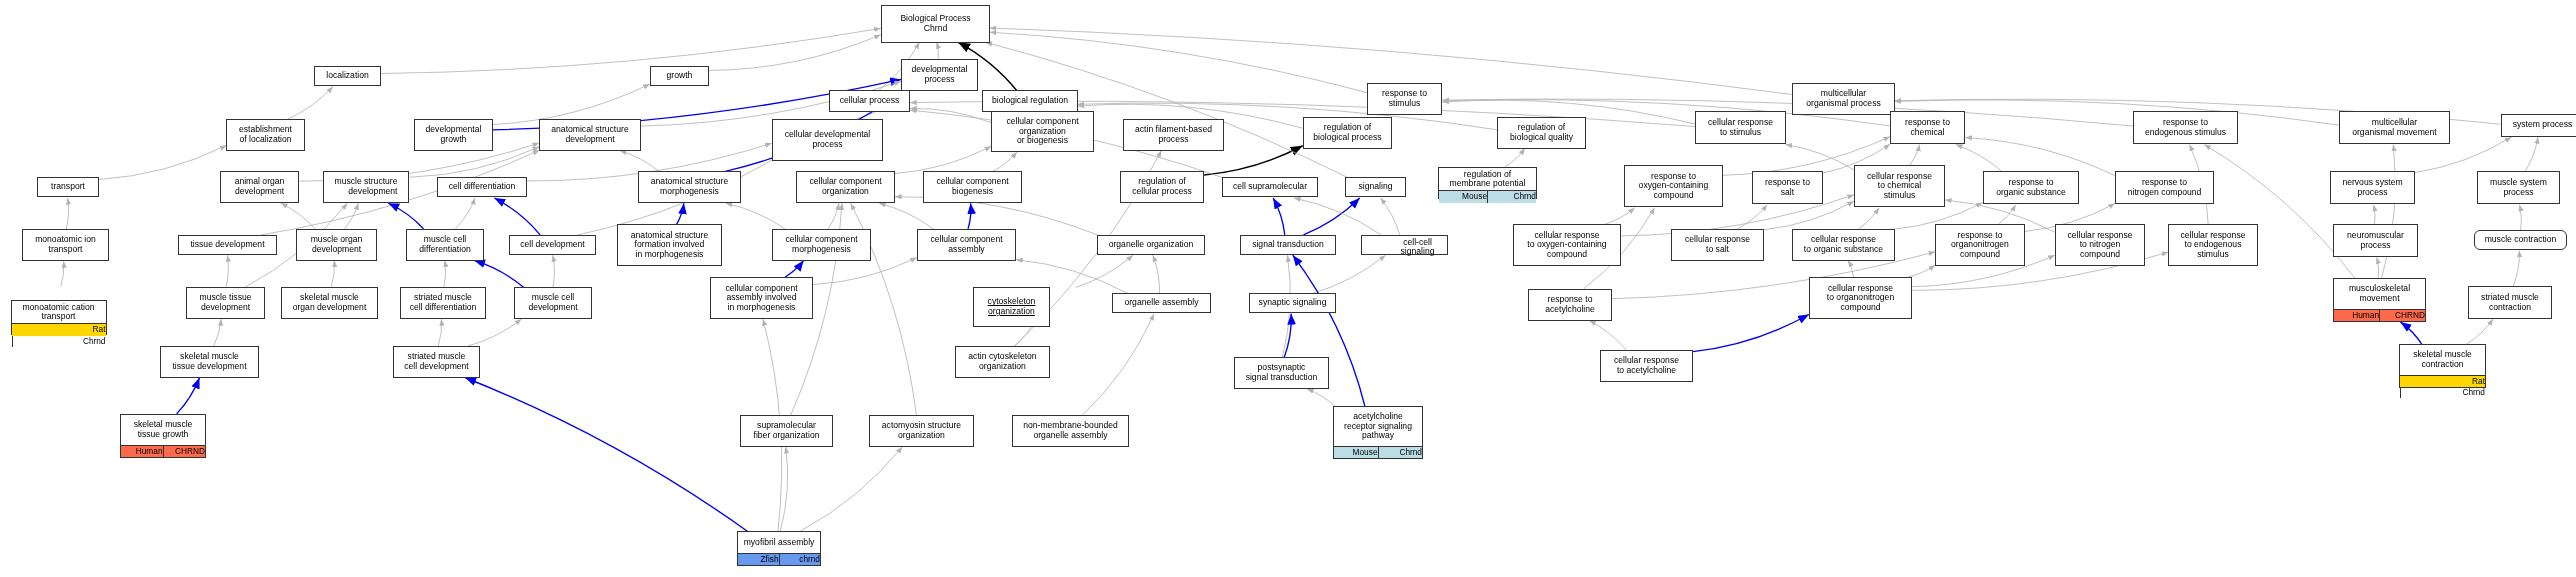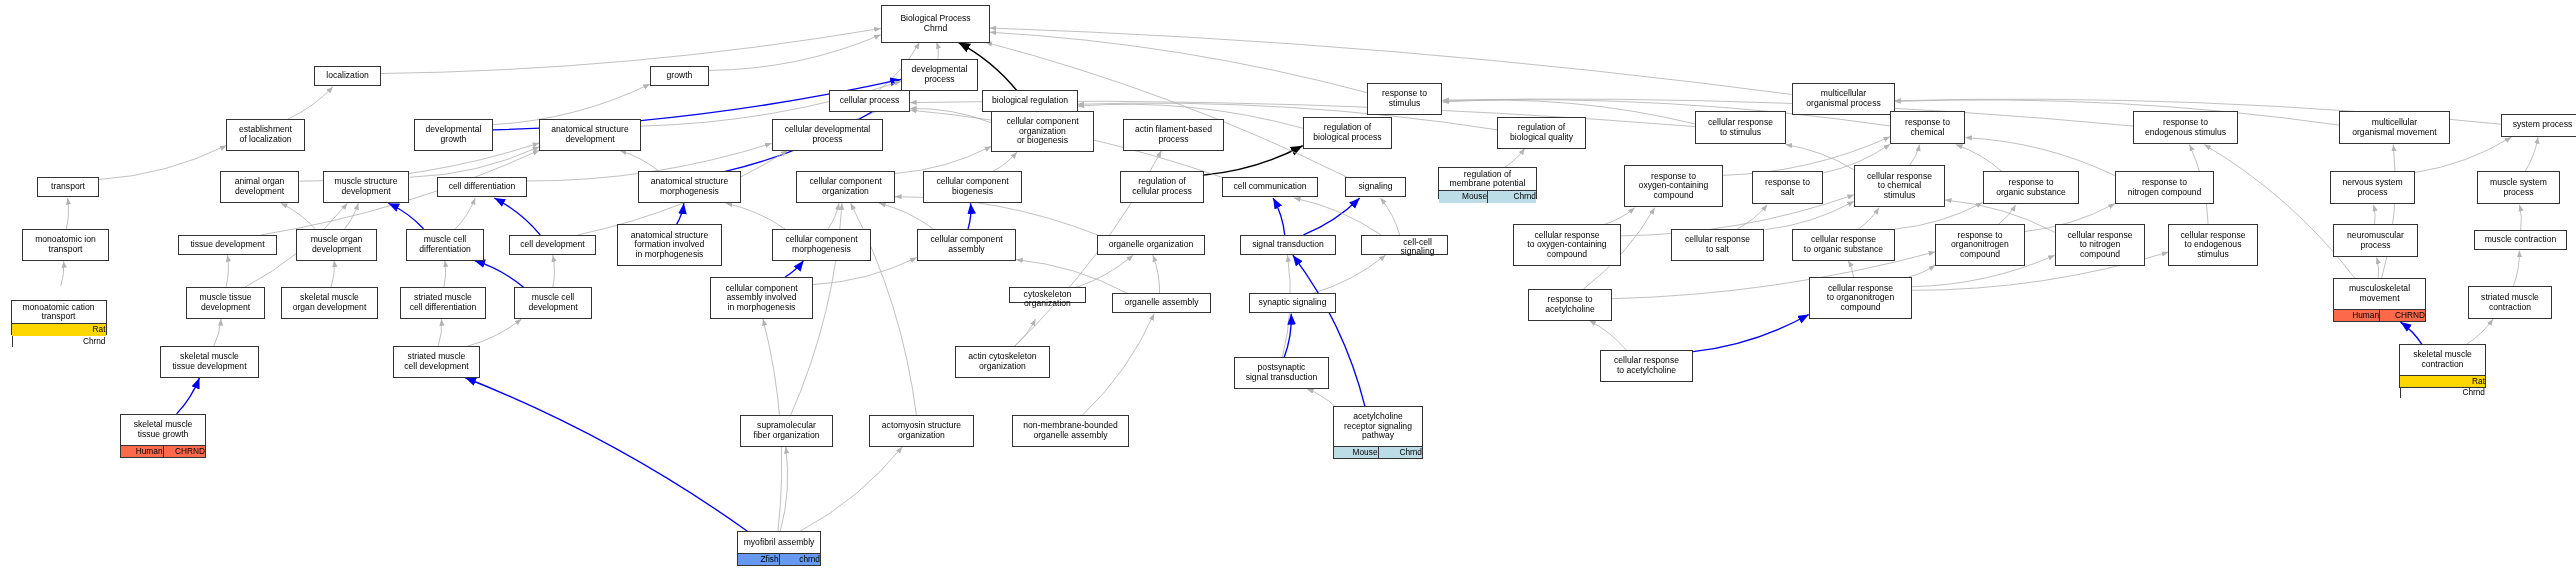--- a/index.html
+++ b/index.html
@@ -190,21 +190,21 @@
 of localization</div>
       </div>
       <div class="node" style="left: 414px; top: 119px; width: 79px; height: 32px;">
         <div class="lbl">developmental
 growth</div>
       </div>
       <div class="node" style="left: 539px; top: 119px; width: 102px; height: 32px;">
         <div class="lbl">anatomical structure
 development</div>
       </div>
-      <div class="node" style="left: 772px; top: 119px; width: 111px; height: 32px;">
+      <div class="node" style="left: 772px; top: 119px; width: 111px; height: 42px;">
         <div class="lbl">cellular developmental
 process</div>
       </div>
       <div class="node" style="left: 991px; top: 111px; width: 103px; height: 41px;">
         <div class="lbl">cellular component
 organization
 or biogenesis</div>
       </div>
       <div class="node" style="left: 1123px; top: 119px; width: 101px; height: 32px;">
         <div class="lbl">actin filament-based
@@ -237,21 +237,21 @@
       <div class="node" style="left: 2501px; top: 114px; width: 83px; height: 22.6px;">
         <div class="lbl">system process</div>
       </div>
       <div class="node" style="left: 37px; top: 177px; width: 62px; height: 20.3px;">
         <div class="lbl">transport</div>
       </div>
       <div class="node" style="left: 220px; top: 171px; width: 79px; height: 32px;">
         <div class="lbl">animal organ
 development</div>
       </div>
-      <div class="node" style="left: 323px; top: 171px; width: 86px; height: 32px;">
+      <div class="node" style="left: 323px; top: 171px; width: 86px; height: 32px; text-align: right;">
         <div class="lbl">muscle structure
 development</div>
       </div>
       <div class="node" style="left: 437px; top: 177px; width: 90px; height: 20.3px;">
         <div class="lbl">cell differentiation</div>
       </div>
       <div class="node" style="left: 638px; top: 171px; width: 103px; height: 32px;">
         <div class="lbl">anatomical structure
 morphogenesis</div>
       </div>
@@ -261,21 +261,21 @@
       </div>
       <div class="node" style="left: 923px; top: 171px; width: 99px; height: 32px;">
         <div class="lbl">cellular component
 biogenesis</div>
       </div>
       <div class="node" style="left: 1120px; top: 171px; width: 84px; height: 32px;">
         <div class="lbl">regulation of
 cellular process</div>
       </div>
       <div class="node" style="left: 1222px; top: 177px; width: 96px; height: 20.3px;">
-        <div class="lbl">cell communication</div>
+        <div class="lbl">cell supramolecular</div>
       </div>
       <div class="node" style="left: 1345px; top: 177px; width: 61px; height: 20.3px;">
         <div class="lbl">signaling</div>
       </div>
       <div class="node" style="left: 1438px; top: 167px; width: 99px; height: 32px;">
         <div class="lbl">regulation of
 membrane potential</div>
         <div class="badge b-mouse">
           <span>Mouse</span>
           <span>Chrnd</span>
@@ -376,21 +376,21 @@
       </div>
       <div class="node" style="left: 2168px; top: 224px; width: 90px; height: 42px;">
         <div class="lbl">cellular response
 to endogenous
 stimulus</div>
       </div>
       <div class="node" style="left: 2333px; top: 224px; width: 85px; height: 33px;">
         <div class="lbl">neuromuscular
 process</div>
       </div>
-      <div class="node" style="left: 2474px; top: 230px; width: 93px; height: 20.3px;">
+      <div class="node" style="left: 2474px; top: 230px; width: 93px; height: 20.3px; border-radius: 6px;">
         <div class="lbl">muscle contraction</div>
       </div>
       <div class="node" style="left: 10.5px; top: 300px; width: 96px; height: 35px;">
         <div class="lbl">monoatomic cation
 transport</div>
         <div class="badge b-rat">
           <span>Rat</span>
           <span>Chrnd</span>
         </div>
       </div>
@@ -408,21 +408,21 @@
       </div>
       <div class="node" style="left: 514px; top: 287px; width: 78px; height: 32px;">
         <div class="lbl">muscle cell
 development</div>
       </div>
       <div class="node" style="left: 710px; top: 277px; width: 103px; height: 42px;">
         <div class="lbl">cellular component
 assembly involved
 in morphogenesis</div>
       </div>
-      <div class="node" style="left: 1009px; top: 287px; width: 77px; height: 16px;">
+      <div class="node" style="left: 973px; top: 287px; width: 77px; height: 40px; text-decoration: underline;">
         <div class="lbl">cytoskeleton
 organization</div>
       </div>
       <div class="node" style="left: 1112px; top: 293px; width: 99px; height: 20.3px;">
         <div class="lbl">organelle assembly</div>
       </div>
       <div class="node" style="left: 1249px; top: 293px; width: 87px; height: 20.3px;">
         <div class="lbl">synaptic signaling</div>
       </div>
       <div class="node" style="left: 1528px; top: 289px; width: 84px; height: 32px;">

